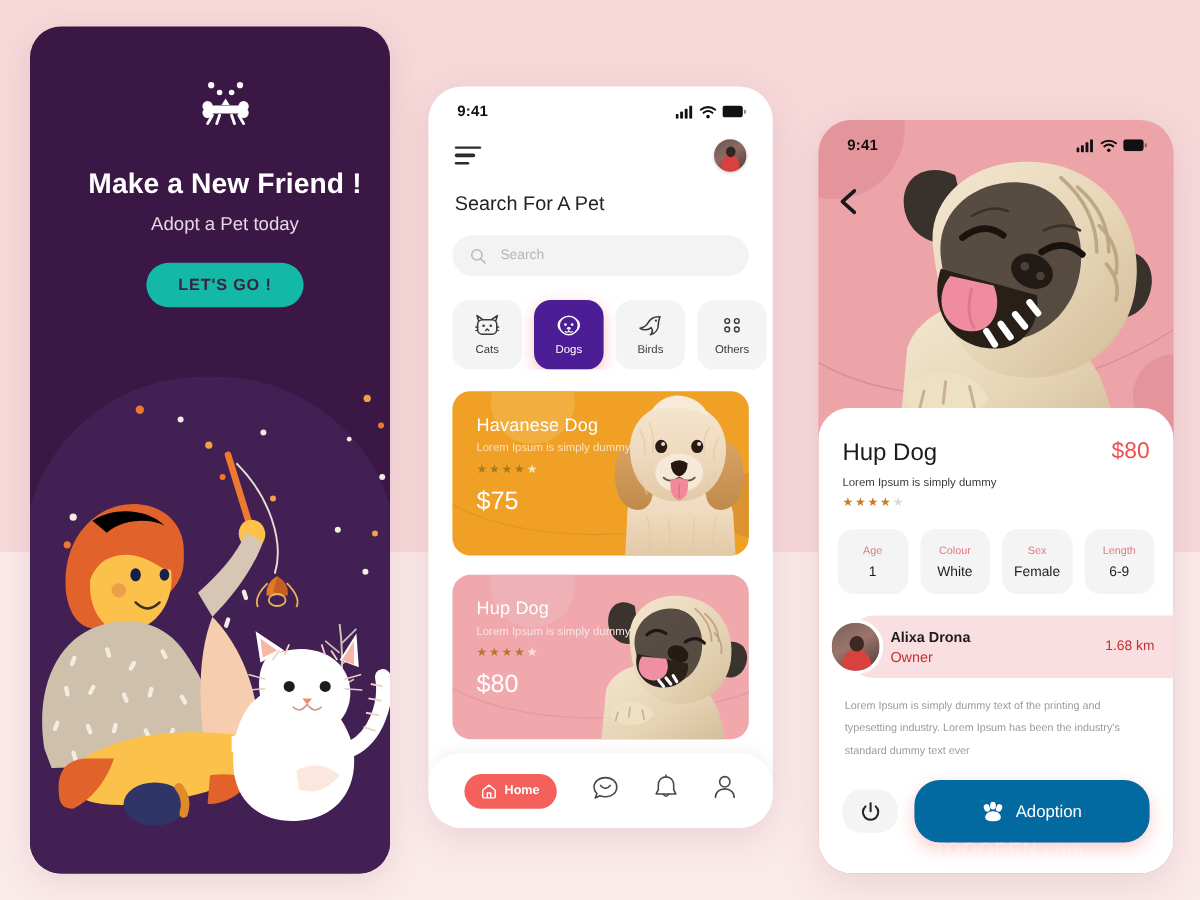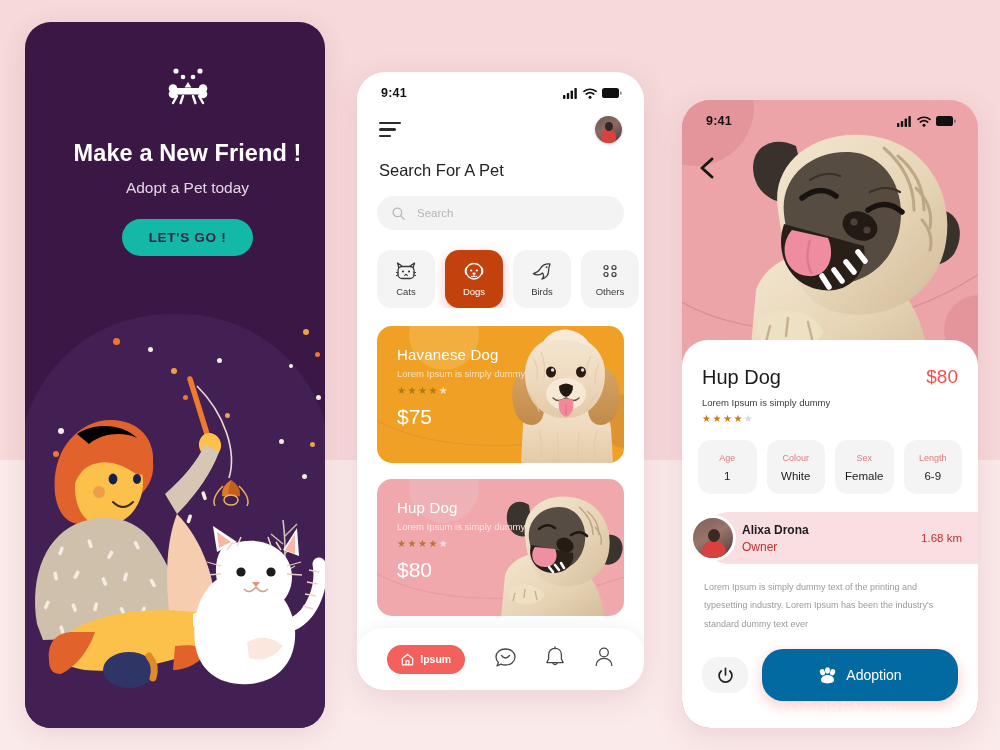--- a/index.html
+++ b/index.html
@@ -66,21 +66,21 @@
     margin:16px 20px 0 20px; height:34px; background:#f3f3f3; border-radius:18px;
     display:flex; align-items:center; padding:0 15px; gap:12px; cursor:text;
   }
   .search-ph { color:#b9b4b4; font-size:11.5px; }
   .cats { display:flex; gap:10px; padding:20px 0 0 20px; overflow:hidden; }
   .cat {
     width:58px; height:58px; flex:0 0 58px; background:#f4f4f4; border-radius:14px;
     display:flex; flex-direction:column; align-items:center; justify-content:center;
     gap:5px; cursor:pointer;
   }
-  .cat.active { background:#c2410c; box-shadow:0 4px 12px rgba(244,96,92,.38); }
+  .cat.active { background:#4c1d95; box-shadow:0 4px 12px rgba(244,96,92,.38); }
   .cat-label { font-size:9.5px; color:#3a3a3a; font-weight:400; }
   .cat.active .cat-label { color:#fff; }
   .cards { padding:18px 20px 0 20px; display:flex; flex-direction:column; gap:16px; }
   .pcard { position:relative; height:137px; border-radius:15px; overflow:hidden; cursor:pointer; }
   .pcard.c1 { background:#f0a025; }
   .pcard.c2 { background:#f0a8ad; }
   .pcard .blob { position:absolute; border-radius:50%; }
   .pcard .info { position:relative; z-index:3; padding:20px 0 0 20px; }
   .pc-name { font-size:15px; color:#fff; font-weight:500; letter-spacing:.2px; }
   .pc-desc { font-size:9.5px; margin-top:5px; }
@@ -492,21 +492,21 @@
         </div>
       </div>
     </div>
 
     <div class="botnav">
       <div class="nav-home">
         <svg width="13" height="13" viewBox="0 0 13 13">
           <path d="M1.3 5.6 L6.5 1.3 L11.7 5.6 V11 a.9 .9 0 0 1 -.9 .9 H2.2 a.9 .9 0 0 1 -.9 -.9 Z" stroke="#fff" stroke-width="1.2" fill="none" stroke-linejoin="round"></path>
           <path d="M5.1 11.9 V7.8 h2.8 v4.1" stroke="#fff" stroke-width="1.2" fill="none"></path>
         </svg>
-        <span>Ipsum</span>
+        <span>Home</span>
       </div>
       <div class="nav-ic">
         <svg width="23" height="23" viewBox="0 0 23 23">
           <path d="M11.5 3 C17 3 21 6.5 21 11 C21 15.5 17 19 11.5 19 C9.8 19 8.2 18.7 6.9 18.1 L3 20 L4.4 16.4 C2.9 15 2 13.1 2 11 C2 6.5 6 3 11.5 3 Z" stroke="#474747" stroke-width="1.3" fill="none" stroke-linejoin="round"></path>
           <path d="M7.5 9.5 q4 5 8 0" stroke="#474747" stroke-width="1.3" fill="none" stroke-linecap="round"></path>
         </svg>
       </div>
       <div class="nav-ic">
         <svg width="20" height="23" viewBox="0 0 20 23">
           <path d="M10 2.4 C6 2.4 3.6 5.3 3.6 9 V13 L1.8 16.6 H18.2 L16.4 13 V9 C16.4 5.3 14 2.4 10 2.4 Z" stroke="#474747" stroke-width="1.3" fill="none" stroke-linejoin="round"></path>

